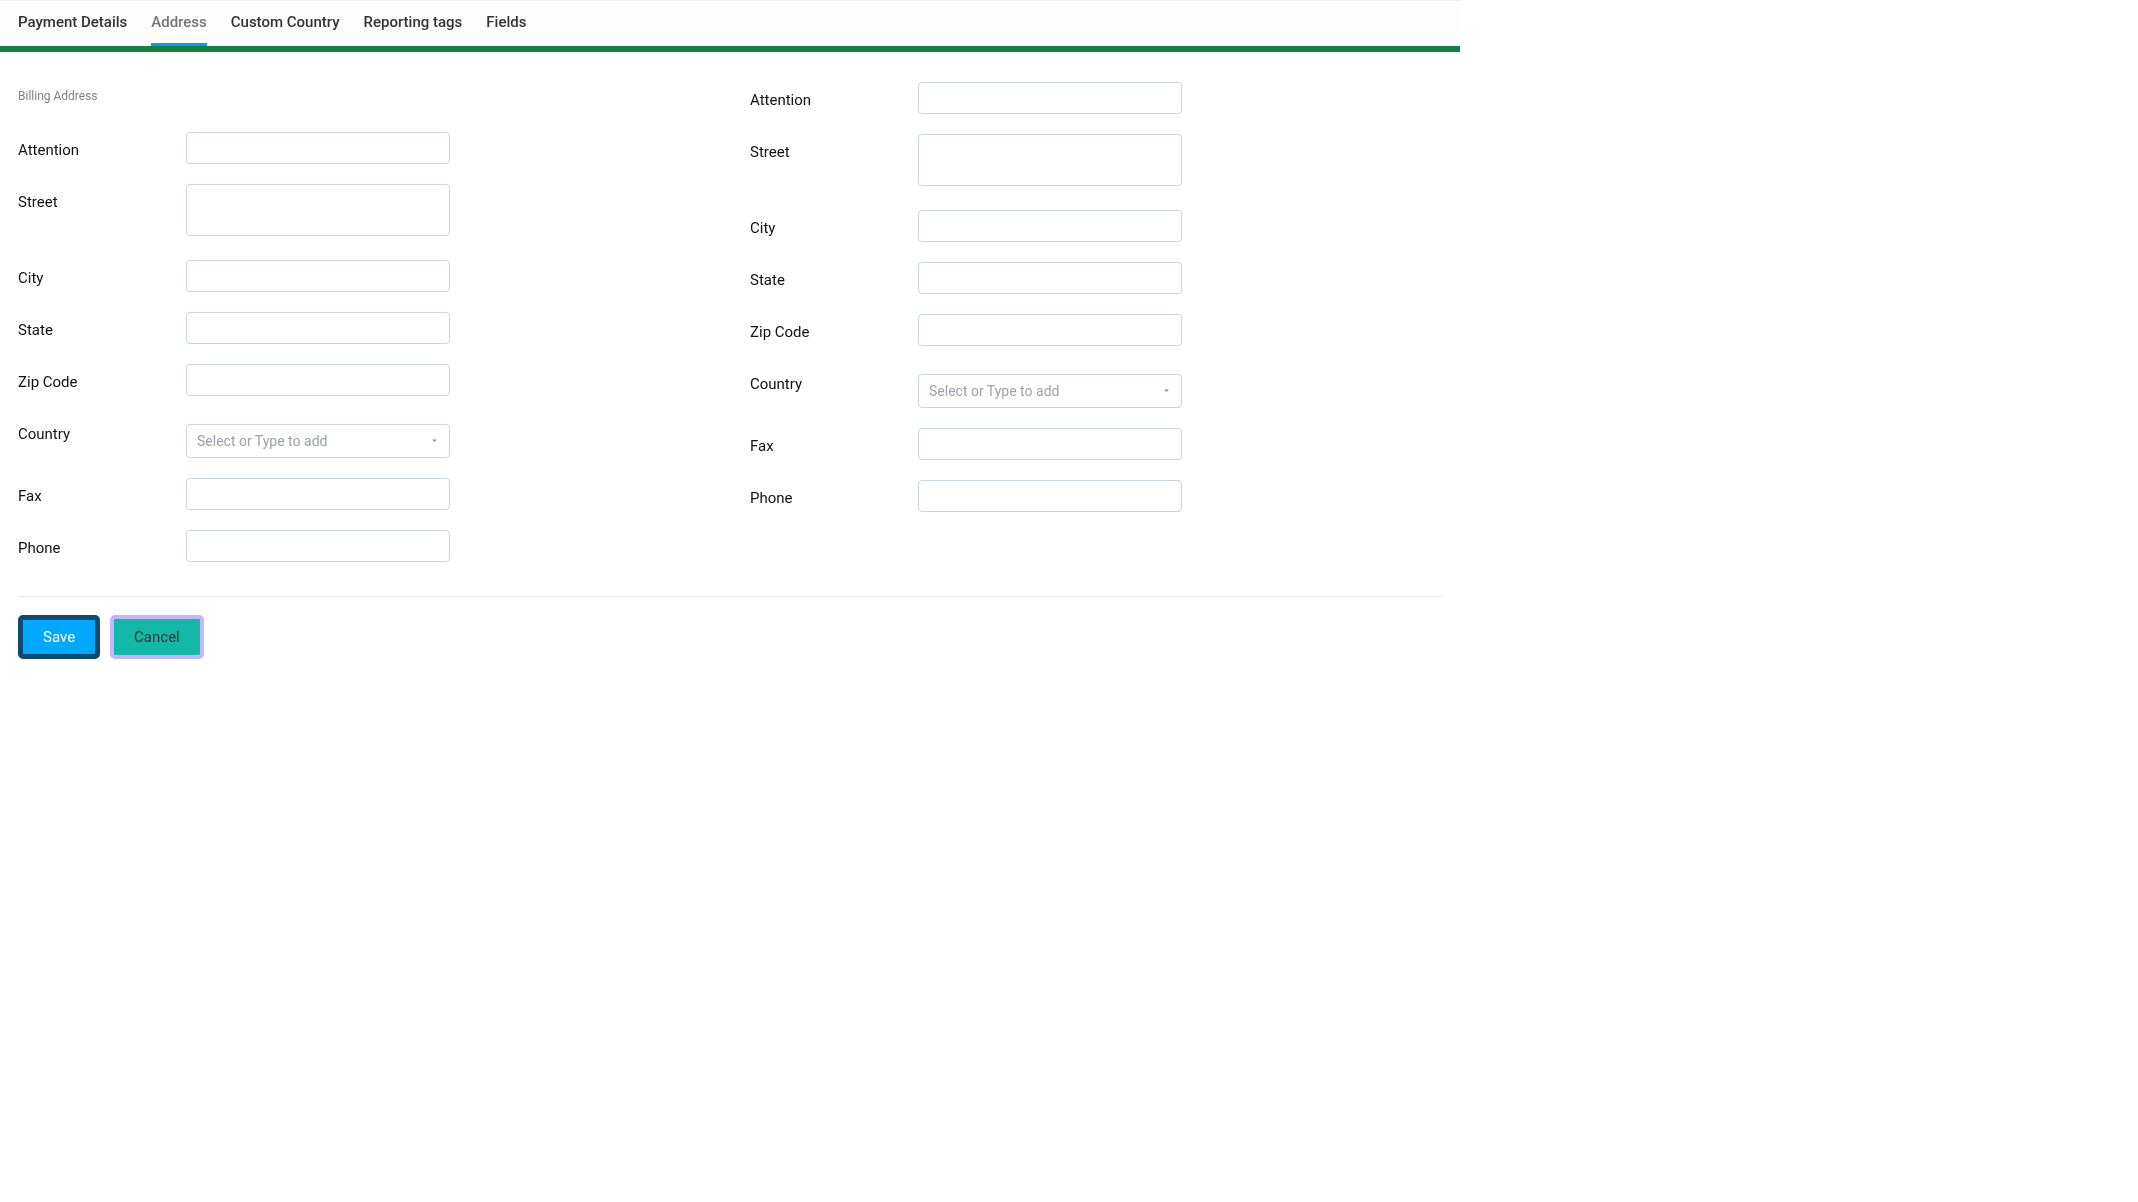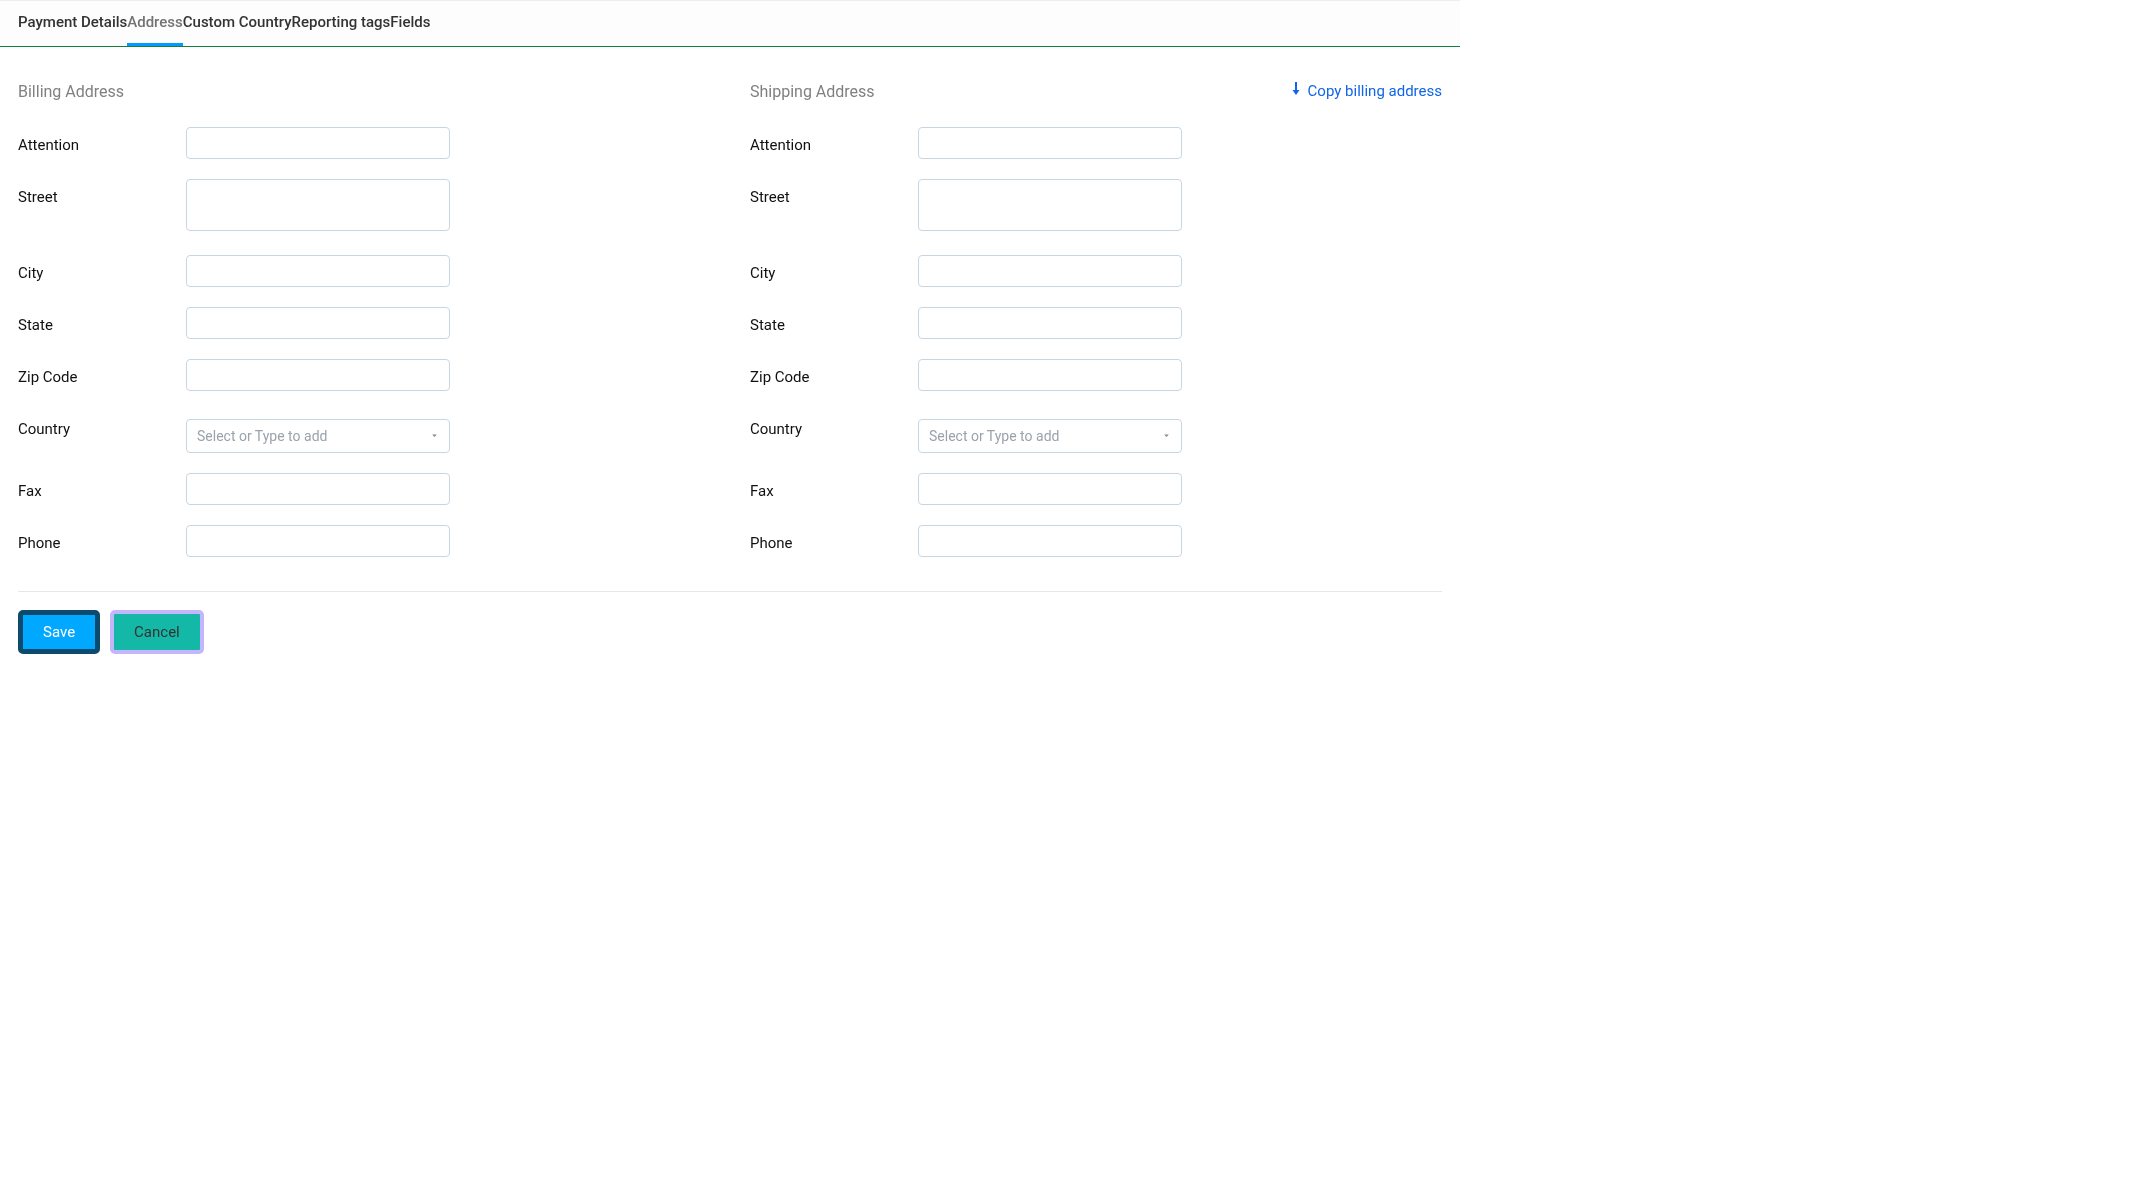--- a/index.html
+++ b/index.html
@@ -5,23 +5,24 @@
   * { box-sizing: border-box; margin: 0; padding: 0; }
   body {
     font-family: -apple-system, BlinkMacSystemFont, "Segoe UI", Roboto, "Helvetica Neue", Arial, sans-serif;
     font-size: 15px;
     color: #212121;
     background: #fff;
     width: 1460px;
   }
   .tabbar {
     display: flex;
+    gap: 24px;
     padding: 0 18px;
     border-top: 1px solid #eceff1;
-    border-bottom: 1px solid #15803d;
+    border-bottom: 6px solid #15803d;
     background: #fdfdfd;
   }
   .tab {
     padding: 12px 0 12px 0;
     font-size: 15px;
     color: #333;
     cursor: pointer;
     border-bottom: 3px solid transparent;
     font-weight: 500;
   }
@@ -36,21 +37,21 @@
   }
   .col { flex: 1 1 50%; }
   .section-header {
     display: flex;
     justify-content: space-between;
     align-items: center;
     margin-bottom: 22px;
     min-height: 28px;
   }
   .section-title {
-    font-size: 16px;
+    font-size: 12px;
     color: #808080;
     font-weight: 400;
   }
   .copy-link {
     color: #1066e7;
     font-size: 15px;
     cursor: pointer;
     display: flex;
     align-items: center;
     gap: 6px;
@@ -186,31 +187,20 @@
       <div class="form-label">Fax</div>
       <div class="form-ctrl"><input class="tinput" value="" style=""></div>
     </div>
     <div class="form-row">
       <div class="form-label">Phone</div>
       <div class="form-ctrl"><input class="tinput" value="" style=""></div>
     </div>
   </div>
 
   <div class="col">
-    <div class="section-header">
-      <div class="section-title">Shipping Address</div>
-      <div class="copy-link">
-        <span>
-          <svg viewBox="0 0 12 14">
-              <path d="M5 0h2v8h2.5L6 13 2.5 8H5z"></path>
-            </svg>
-        </span>
-        <span>Copy billing address</span>
-      </div>
-    </div>
 
     <div class="form-row">
       <div class="form-label">Attention</div>
       <div class="form-ctrl"><input class="tinput" value="" style=""></div>
     </div>
     <div class="form-row">
       <div class="form-label">Street</div>
       <div class="form-ctrl"><textarea class="ttextarea" style=""></textarea></div>
     </div>
     <div class="form-row">

